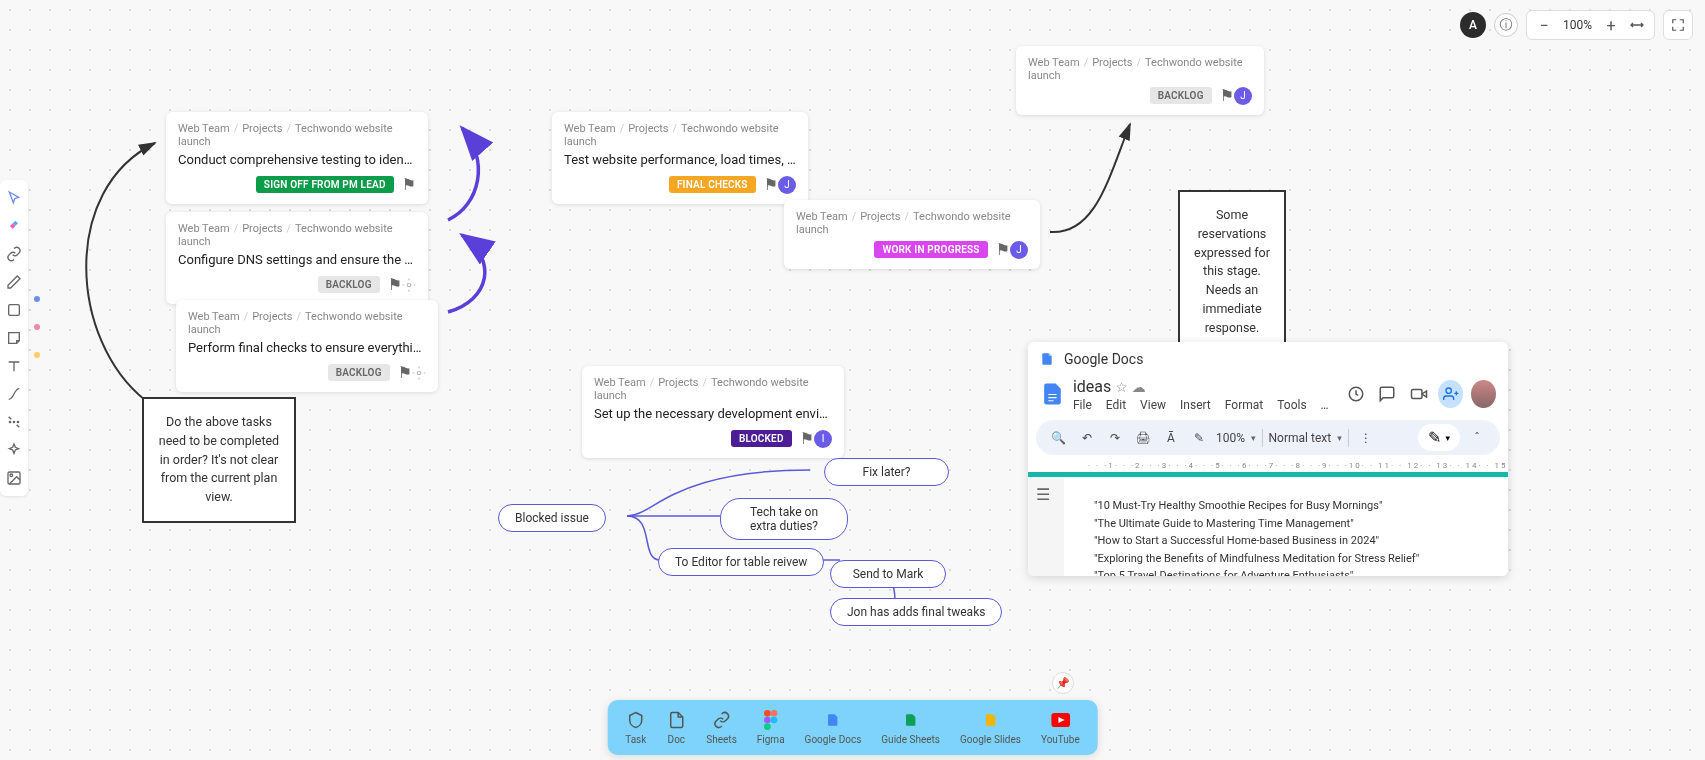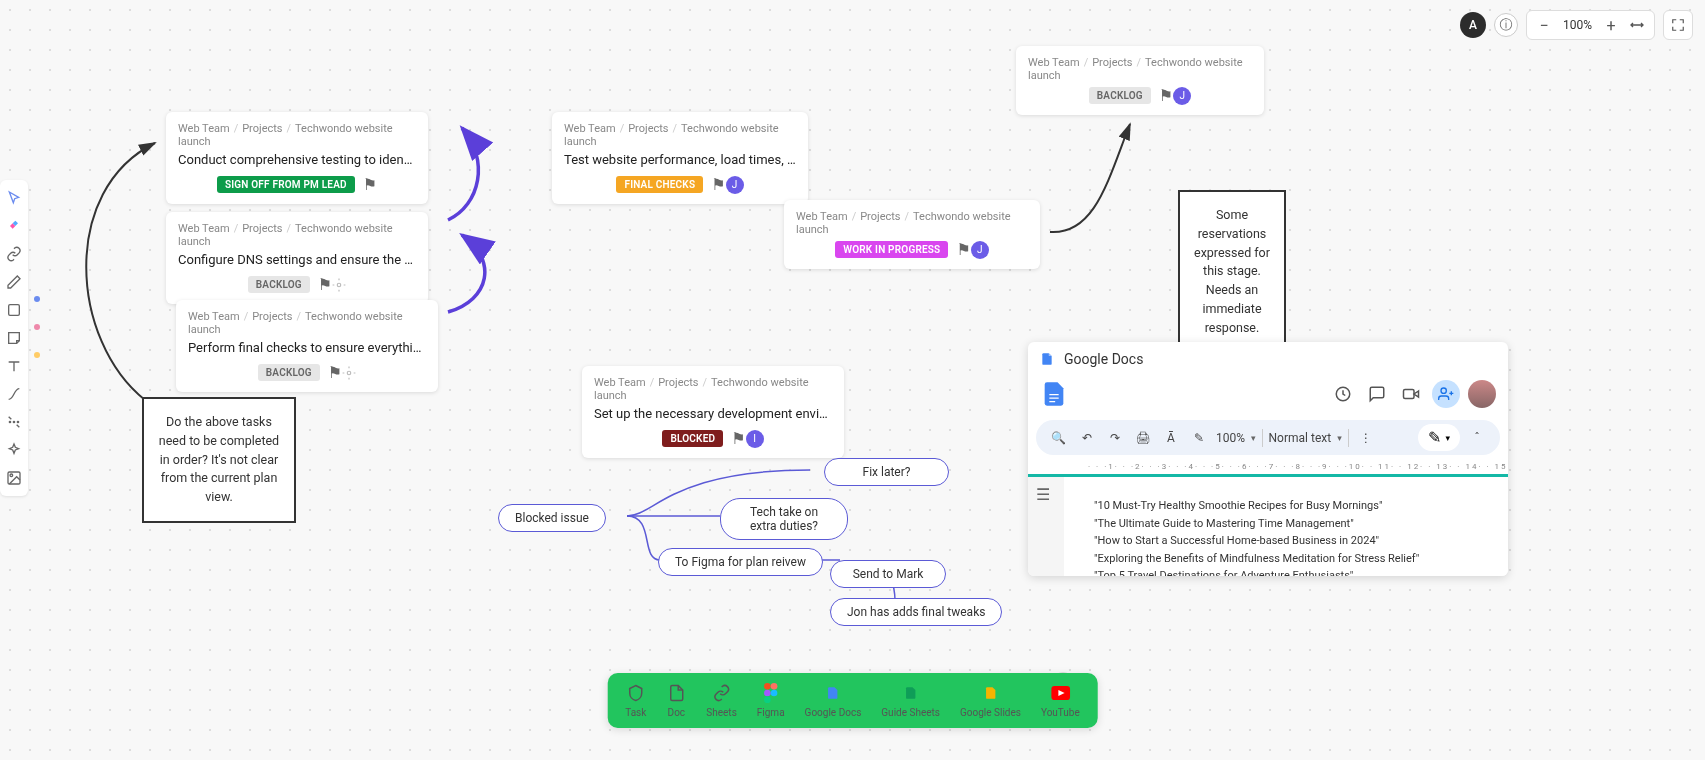--- a/index.html
+++ b/index.html
@@ -12,34 +12,34 @@
 .avatar-circle{width:26px;height:26px;border-radius:50%;background:#2c2c2c;color:#fff;display:flex;align-items:center;justify-content:center;font-size:12px;font-weight:500}
 .info-btn{width:24px;height:24px;border:1px solid #ccc;border-radius:50%;display:flex;align-items:center;justify-content:center;font-size:13px;color:#666;background:#fff;cursor:pointer}
 .zoom-group{display:flex;align-items:center;background:#fff;border:1px solid #ddd;border-radius:6px;height:30px;padding:0 4px}
 .zoom-btn{width:26px;height:26px;display:flex;align-items:center;justify-content:center;cursor:pointer;color:#555;font-size:16px}
 .zoom-pct{font-size:12px;color:#333;padding:0 6px}
 .fit-btn{width:30px;height:30px;background:#fff;border:1px solid #ddd;border-radius:6px;display:flex;align-items:center;justify-content:center;cursor:pointer;color:#555}
 .card{position:absolute;background:#fff;border-radius:6px;box-shadow:0 1px 4px rgba(0,0,0,0.12);padding:10px 12px}
 .card-bc{font-size:11px;color:#888;margin-bottom:4px}
 .card-bc .bc-sep{color:#ccc;margin:0 4px}
 .card-title{font-size:13px;color:#222;margin-bottom:8px;white-space:nowrap;overflow:hidden;text-overflow:ellipsis}
-.card-row{display:flex;align-items:center;justify-content:center}
+.card-row{display:flex;align-items:center;justify-content:flex-end}
 .card-row-left{display:flex;align-items:center;gap:8px}
 .badge{display:inline-block;padding:3px 8px;border-radius:3px;font-size:10px;font-weight:600;color:#fff;letter-spacing:0.2px}
 .badge-green{background:#0d9c4a}
 .badge-gray{background:#e6e6e6;color:#666}
 .badge-orange{background:#f5a623}
 .badge-orange2{background:#d946ef}
-.badge-red{background:#7f1d1d}
+.badge-red{background:#4c1d95}
 .flag-icon{color:#666}
 .assignee{width:18px;height:18px;border-radius:50%;background:#6b5ce7;color:#fff;font-size:10px;display:flex;align-items:center;justify-content:center}
 .gear-sm{width:14px;height:14px;color:#bbb}
 .text-box{position:absolute;border:2px solid #333;background:#fff;padding:14px 12px;font-size:12.5px;color:#333;text-align:center;line-height:1.5}
 .bubble{position:absolute;border:1.5px solid #5b5ad6;border-radius:20px;background:#fff;padding:6px 16px;font-size:12px;color:#333;text-align:center}
-.dock{position:absolute;bottom:32px;left:50%;transform:translateX(-50%);background:#22c55e;border-radius:10px;box-shadow:0 2px 8px rgba(0,0,0,0.12);display:flex;padding:6px 10px;gap:4px}
+.dock{position:absolute;bottom:5px;left:50%;transform:translateX(-50%);background:#7dd3fc;border-radius:10px;box-shadow:0 2px 8px rgba(0,0,0,0.12);display:flex;padding:6px 10px;gap:4px}
 .dock-item{display:flex;flex-direction:column;align-items:center;cursor:pointer;padding:4px 8px;gap:4px}
 .dock-item .dock-icon{width:20px;height:20px;display:flex;align-items:center;justify-content:center}
 .dock-item .dock-label{font-size:10px;color:#555}
 .pin-btn{position:absolute;width:22px;height:22px;background:#fff;border:1px solid #ddd;border-radius:50%;display:flex;align-items:center;justify-content:center;font-size:11px;color:#666;cursor:pointer}
 .gdoc-embed{position:absolute;background:#fff;border-radius:6px;box-shadow:0 2px 10px rgba(0,0,0,0.15);overflow:hidden}
 .gdoc-top{display:flex;align-items:center;gap:10px;padding:8px 12px 4px}
 .gdoc-top .gdoc-src{font-size:14px;color:#333}
 .gdoc-header{display:flex;align-items:center;padding:4px 12px;gap:8px}
 .gdoc-header .title{font-size:16px;color:#333}
 .gdoc-header .star,.gdoc-header .cloud{color:#888;font-size:14px}
@@ -47,21 +47,21 @@
 .gdoc-header .hbtn{width:26px;height:26px;display:flex;align-items:center;justify-content:center;color:#555;cursor:pointer}
 .gdoc-header .share-btn{width:28px;height:28px;border-radius:50%;background:#c5e1ff;display:flex;align-items:center;justify-content:center;color:#1a73e8}
 .gdoc-header .profile{width:28px;height:28px;border-radius:50%;background:#888}
 .gdoc-menu{display:flex;gap:14px;padding:2px 52px 6px;font-size:12px;color:#444}
 .gdoc-toolbar{display:flex;align-items:center;gap:6px;padding:4px 12px;background:#edf2fa;border-radius:20px;margin:4px 8px}
 .gdoc-toolbar .tbtn{width:22px;height:22px;display:flex;align-items:center;justify-content:center;color:#444;cursor:pointer;font-size:12px}
 .gdoc-toolbar .sep{width:1px;height:18px;background:#ccc}
 .gdoc-toolbar .txt{font-size:12px;color:#444}
 .gdoc-toolbar .spacer{flex:1}
 .gdoc-toolbar .edit-pill{background:#fff;padding:4px 10px;border-radius:14px;display:flex;align-items:center;gap:4px}
-.gdoc-ruler{height:18px;background:#fff;font-size:8px;color:#888;padding-left:60px;display:flex;align-items:center;gap:2px;border-bottom:3px solid #14b8a6;letter-spacing:2px}
+.gdoc-ruler{height:18px;background:#fff;font-size:8px;color:#888;padding-left:60px;display:flex;align-items:center;gap:2px;border-bottom:5px solid #14b8a6;letter-spacing:2px}
 .gdoc-body{display:flex;background:#f5f5f5}
 .gdoc-outline{width:36px;padding:8px;color:#666}
 .gdoc-page{flex:1;background:#fff;padding:20px 30px;font-size:11px;line-height:1.6;color:#333}
 .gdoc-page p{white-space:nowrap}
 svg{display:block}
 </style>
 </head>
 <body>
 
 <div class="toolbar-left">
@@ -259,37 +259,51 @@
       <div class="assignee">J</div>
     </div>
 </div>
 
 <div class="text-box" style="left:142px;top:397px;width:154px">Do the above tasks need to be completed in order? It's not clear from the current plan view.</div>
 <div class="text-box" style="left:1178px;top:190px;width:108px">Some reservations expressed for this stage. Needs an immediate response.</div>
 
 <div class="bubble" style="left:498px;top:504px">Blocked issue</div>
 <div class="bubble" style="left:824px;top:458px;width:125px">Fix later?</div>
 <div class="bubble" style="left:720px;top:498px;width:128px">Tech take on extra duties?</div>
-<div class="bubble" style="left:658px;top:548px">To Figma for plan reivew</div>
+<div class="bubble" style="left:658px;top:548px">To Editor for table reivew</div>
 <div class="bubble" style="left:830px;top:560px;width:116px">Send to Mark</div>
 <div class="bubble" style="left:830px;top:598px">Jon has adds final tweaks</div>
 
 <div class="gdoc-embed" style="left:1028px;top:342px;width:480px;height:234px">
   <div class="gdoc-top">
     <svg width="14" height="18" viewBox="0 0 24 24">
         <path fill="#4285f4" d="M6 2h9l5 5v13a2 2 0 01-2 2H6a2 2 0 01-2-2V4a2 2 0 012-2z"></path>
         <path fill="#a1c2fa" d="M15 2l5 5h-5z"></path>
       </svg>
     <span class="gdoc-src">Google Docs</span>
   </div>
   <div class="gdoc-header">
     <svg width="28" height="36" viewBox="0 0 24 24">
         <path fill="#4285f4" d="M6 2h9l5 5v13a2 2 0 01-2 2H6a2 2 0 01-2-2V4a2 2 0 012-2z"></path>
         <path fill="#fff" d="M8 12h8v1H8zm0 3h8v1H8zm0 3h5v1H8z"></path>
       </svg>
+    <div>
+      <span class="title">ideas</span>
+      <span class="star">☆</span>
+      <span class="cloud">☁</span>
+      <div class="gdoc-menu" style="padding:2px 0 0">
+        <span>File</span>
+        <span>Edit</span>
+        <span>View</span>
+        <span>Insert</span>
+        <span>Format</span>
+        <span>Tools</span>
+        <span>…</span>
+      </div>
+    </div>
     <div class="spacer"></div>
     <div class="hbtn">
         <svg width="18" height="18" viewBox="0 0 24 24" fill="none" stroke="currentColor" stroke-width="2">
           <path d="M3 12a9 9 0 109-9 9 9 0 00-9 9zM12 7v5l3 2"></path>
         </svg>
       </div>
     <div class="hbtn">
         <svg width="18" height="18" viewBox="0 0 24 24" fill="none" stroke="currentColor" stroke-width="2">
           <path d="M21 15a2 2 0 01-2 2H7l-4 4V5a2 2 0 012-2h14a2 2 0 012 2z"></path>
         </svg>

